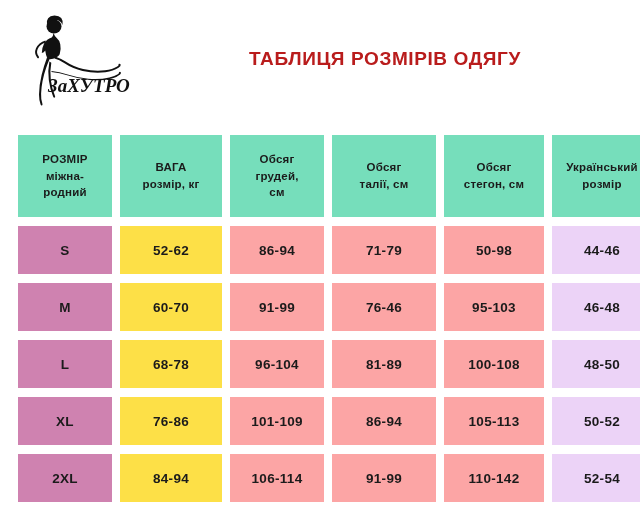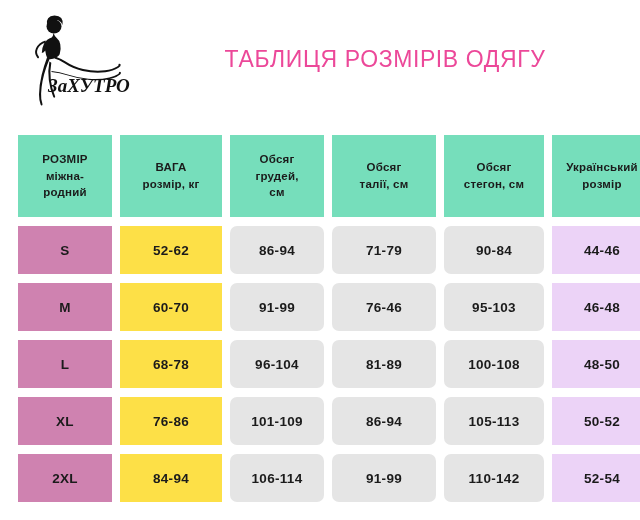--- a/index.html
+++ b/index.html
@@ -44,23 +44,23 @@
 
   .title {
     position: absolute;
     left: 150px;
     top: 0;
     width: 470px;
     height: 118px;
     display: flex;
     align-items: center;
     justify-content: center;
-    color: #ec4899;
-    font-size: 23px;
-    font-weight: normal;
+    color: #b91c1c;
+    font-size: 19px;
+    font-weight: bold;
     letter-spacing: 0.6px;
     white-space: nowrap;
   }
 
   
   .table {
     position: absolute;
     left: 10px;
     top: 126px;
     width: 620px;
@@ -96,21 +96,21 @@
   }
 
   .body-row td {
     height: 48px;
     font-size: 13.5px;
     letter-spacing: 0.3px;
   }
 
   .cell-size   { background: #cf82b0; }
   .cell-weight { background: #fde047; }
-  .cell-meas   { background: #e5e5e5; border-radius: 7px; }
+  .cell-meas   { background: #fca5a5; }
   .cell-ua     { background: #ecd3f7; }
 
   .hdr-line { display: block; }
 </style>
 </head>
 <body>
 
 <div class="page">
 
   <div class="header">
@@ -180,21 +180,21 @@
         </th>
       </tr>
     </thead>
 
     <tbody>
       <tr class="body-row">
         <td class="cell-size">S</td>
         <td class="cell-weight">52-62</td>
         <td class="cell-meas">86-94</td>
         <td class="cell-meas">71-79</td>
-        <td class="cell-meas">90-84</td>
+        <td class="cell-meas">50-98</td>
         <td class="cell-ua">44-46</td>
       </tr>
       <tr class="body-row">
         <td class="cell-size">M</td>
         <td class="cell-weight">60-70</td>
         <td class="cell-meas">91-99</td>
         <td class="cell-meas">76-46</td>
         <td class="cell-meas">95-103</td>
         <td class="cell-ua">46-48</td>
       </tr>

